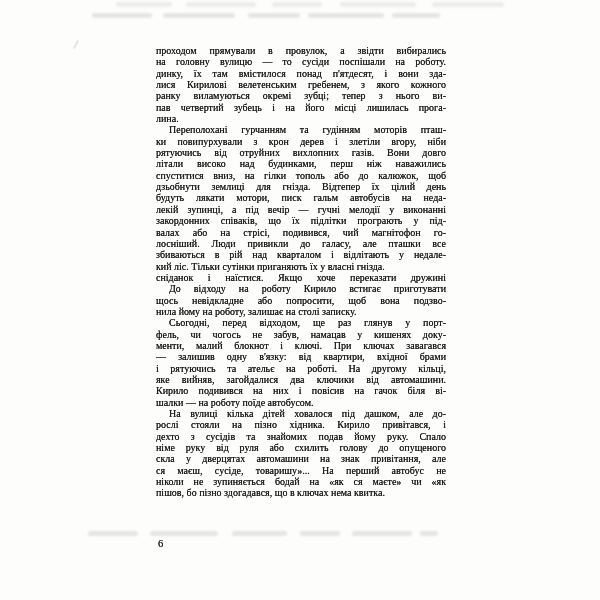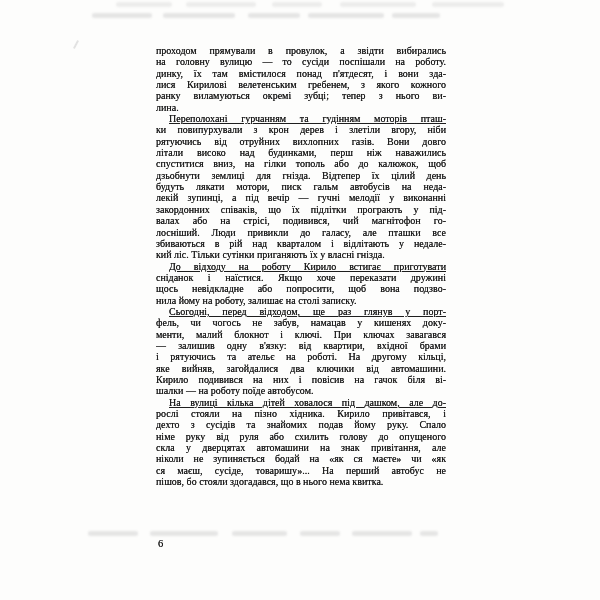--- a/index.html
+++ b/index.html
@@ -27,21 +27,21 @@
     line-height: 11.35px;
     text-shadow: 0 0 0.4px currentColor; 
   }
   .line {
     height: 11.35px;
     text-align: justify;
     text-align-last: justify;
     white-space: normal;
     overflow: hidden;
   }
-  .line.indent { text-indent: 13px; text-decoration: underline; }
+  .line.indent { text-indent: 13px; }
   .line.para-end { text-align-last: left; }
   .page-number {
     position: absolute;
     left: 158px;
     top: 538px;
     font-size: 10.5px;
     line-height: 12px;
     text-shadow: 0 0 0.4px currentColor;
   }
   
@@ -84,54 +84,55 @@
     <div class="smudge" style="left:392px; top:13px; width:48px;"></div>
     <div class="slash-mark"></div>
   </div>
 
   <div class="text-block">
       <div class="line">проходом прямували в провулок, а звідти вибирались</div>
       <div class="line">на головну вулицю — то сусіди поспішали на роботу.</div>
       <div class="line">динку, їх там вмістилося понад п'ятдесят, і вони зда-</div>
       <div class="line">лися Кирилові велетенським гребенем, з якого кожного</div>
       <div class="line">ранку виламуються окремі зубці; тепер з нього ви-</div>
+      <div class="line">пав четвертий зубець і на його місці лишилась прога-</div>
       <div class="line para-end">лина.</div>
       <div class="line indent">Переполохані гурчанням та гудінням моторів пташ-</div>
       <div class="line">ки повипурхували з крон дерев і злетіли вгору, ніби</div>
       <div class="line">рятуючись від отруйних вихлопних газів. Вони довго</div>
       <div class="line">літали високо над будинками, перш ніж наважились</div>
       <div class="line">спуститися вниз, на гілки тополь або до калюжок, щоб</div>
       <div class="line">дзьобнути землиці для гнізда. Відтепер їх цілий день</div>
       <div class="line">будуть лякати мотори, писк гальм автобусів на неда-</div>
       <div class="line">лекій зупинці, а під вечір — гучні мелодії у виконанні</div>
       <div class="line">закордонних співаків, що їх підлітки програють у під-</div>
       <div class="line">валах або на стрісі, подивився, чий магнітофон го-</div>
       <div class="line">лосніший. Люди привикли до галасу, але пташки все</div>
       <div class="line">збиваються в рій над кварталом і відлітають у недале-</div>
       <div class="line para-end">кий ліс. Тільки сутінки приганяють їх у власні гнізда.</div>
+      <div class="line">сніданок і наїстися. Якщо хоче переказати дружині</div>
       <div class="line indent">До відходу на роботу Кирило встигає приготувати</div>
-      <div class="line">сніданок і наїстися. Якщо хоче переказати дружині</div>
       <div class="line">щось невідкладне або попросити, щоб вона подзво-</div>
       <div class="line para-end">нила йому на роботу, залишає на столі записку.</div>
       <div class="line indent">Сьогодні, перед відходом, ще раз глянув у порт-</div>
       <div class="line">фель, чи чогось не забув, намацав у кишенях доку-</div>
       <div class="line">менти, малий блокнот і ключі. При ключах завагався</div>
       <div class="line">— залишив одну в'язку: від квартири, вхідної брами</div>
       <div class="line">і рятуючись та ательє на роботі. На другому кільці,</div>
       <div class="line">яке вийняв, загойдалися два ключики від автомашини.</div>
       <div class="line">Кирило подивився на них і повісив на гачок біля ві-</div>
       <div class="line para-end">шалки — на роботу поїде автобусом.</div>
       <div class="line indent">На вулиці кілька дітей ховалося під дашком, але до-</div>
       <div class="line">рослі стояли на пізно хідника. Кирило привітався, і</div>
       <div class="line">дехто з сусідів та знайомих подав йому руку. Спало</div>
       <div class="line">німе руку від руля або схилить голову до опущеного</div>
       <div class="line">скла у дверцятах автомашини на знак привітання, але</div>
+      <div class="line">ся маєш, сусіде, товаришу»... На перший автобус не</div>
       <div class="line">ніколи не зупиняється бодай на «як ся маєте» чи «як</div>
-      <div class="line">ся маєш, сусіде, товаришу»... На перший автобус не</div>
-      <div class="line para-end">пішов, бо стояли здогадався, що в нього нема квитка.</div>
+      <div class="line para-end">пішов, бо пізно здогадався, що в ключах нема квитка.</div>
     </div>
 
   <div>
     <div class="smudge" style="left:88px;  top:531px; width:50px;"></div>
     <div class="smudge" style="left:150px; top:531px; width:68px;"></div>
     <div class="smudge" style="left:232px; top:531px; width:55px;"></div>
     <div class="smudge" style="left:300px; top:531px; width:40px;"></div>
     <div class="smudge" style="left:352px; top:531px; width:60px;"></div>
     <div class="smudge" style="left:420px; top:531px; width:18px;"></div>
   </div>

